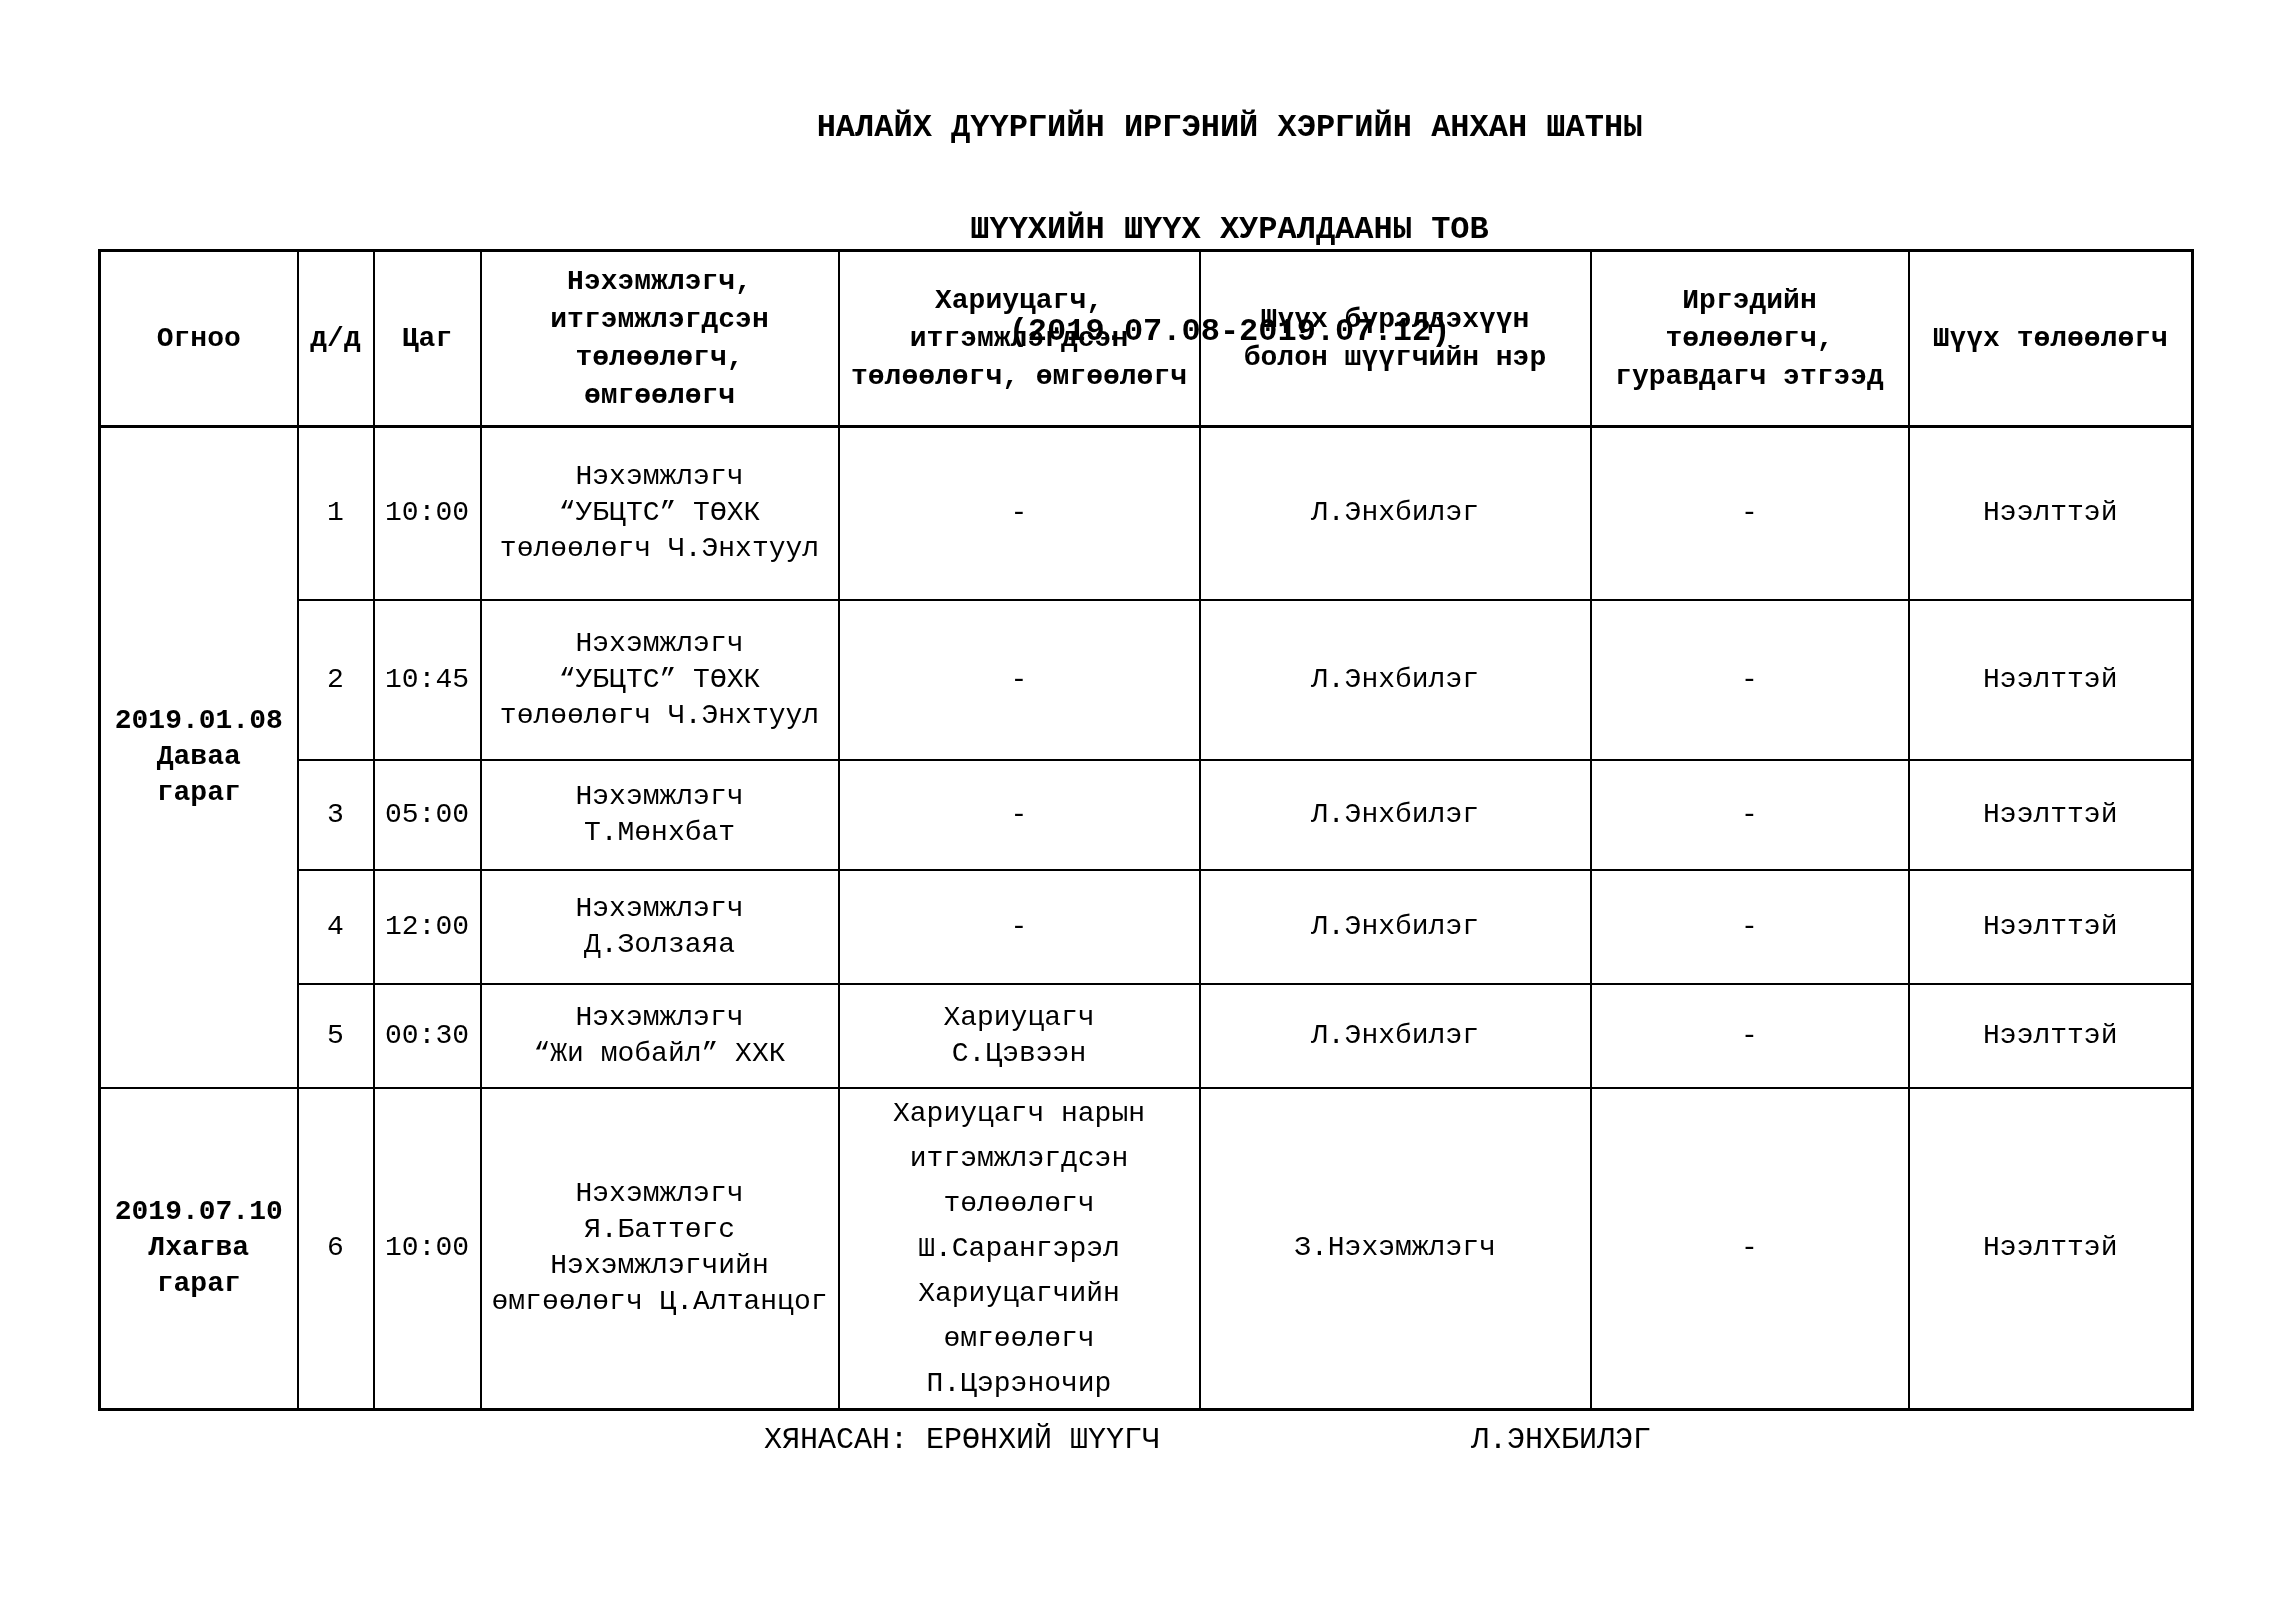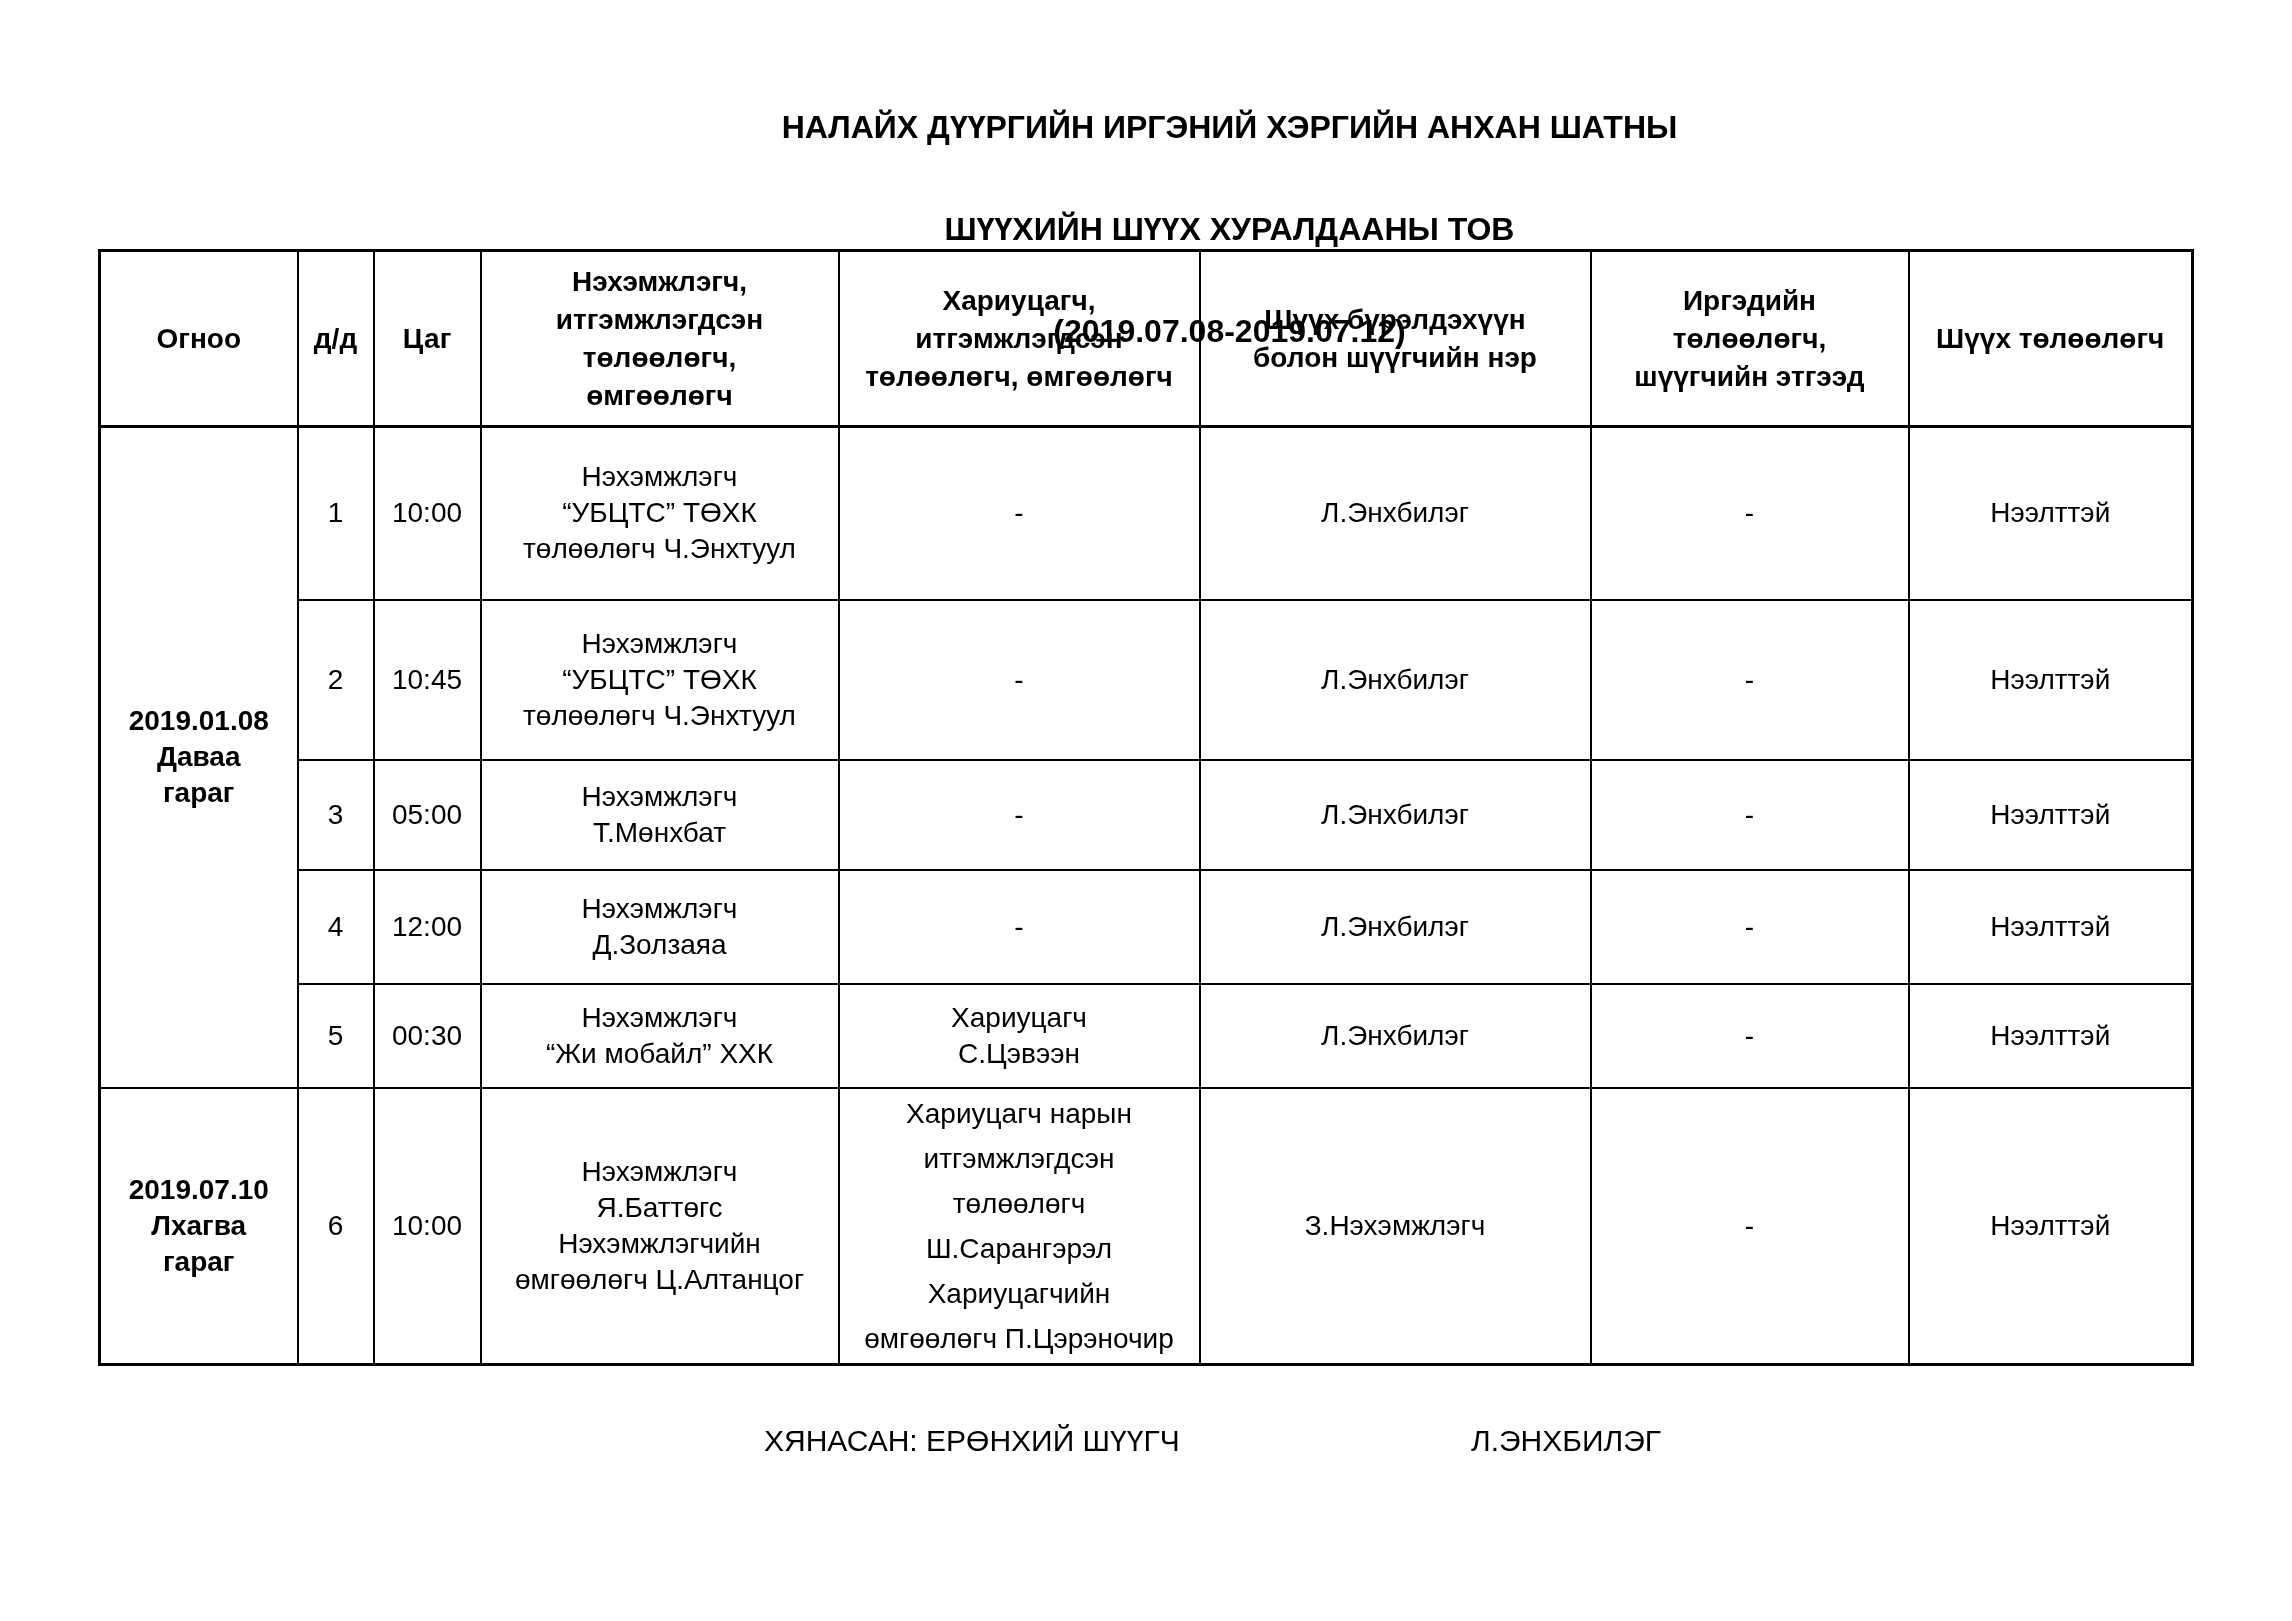--- a/index.html
+++ b/index.html
@@ -1,20 +1,20 @@
 <!DOCTYPE html>
 <html><head>
 <meta charset="utf-8">
 <style>
   html,body{margin:0;padding:0;}
   .page{
     position:relative;
     width:2293px;height:1621px;
     background:#ffffff;color:#000000;
-    font-family:Liberation Sans, sans-serif;
+    font-family:Liberation Mono, monospace;
     overflow:hidden;
   }
   .title-block{
     position:absolute;top:51px;left:0;width:2293px;
     text-align:center;
     transform:translateX(83px);
     font-weight:bold;font-size:32px;line-height:51px;
     white-space:pre-line;
   }
   table.schedule{
@@ -81,21 +81,21 @@
 итгэмжлэгдсэн
 төлөөлөгч,
 өмгөөлөгч</th>
         <th>Хариуцагч,
 итгэмжлэгдсэн
 төлөөлөгч, өмгөөлөгч</th>
         <th>Шүүх бүрэлдэхүүн
 болон шүүгчийн нэр</th>
         <th>Иргэдийн
 төлөөлөгч,
-шүүгчийн этгээд</th>
+гуравдагч этгээд</th>
         <th>Шүүх төлөөлөгч</th>
       </tr>
     </thead>
     <tbody>
       <tr class="h-r1">
         <td class="bold" rowspan="5">2019.01.08
 Даваа
 гараг</td>
         <td>1</td>
         <td>10:00</td>

